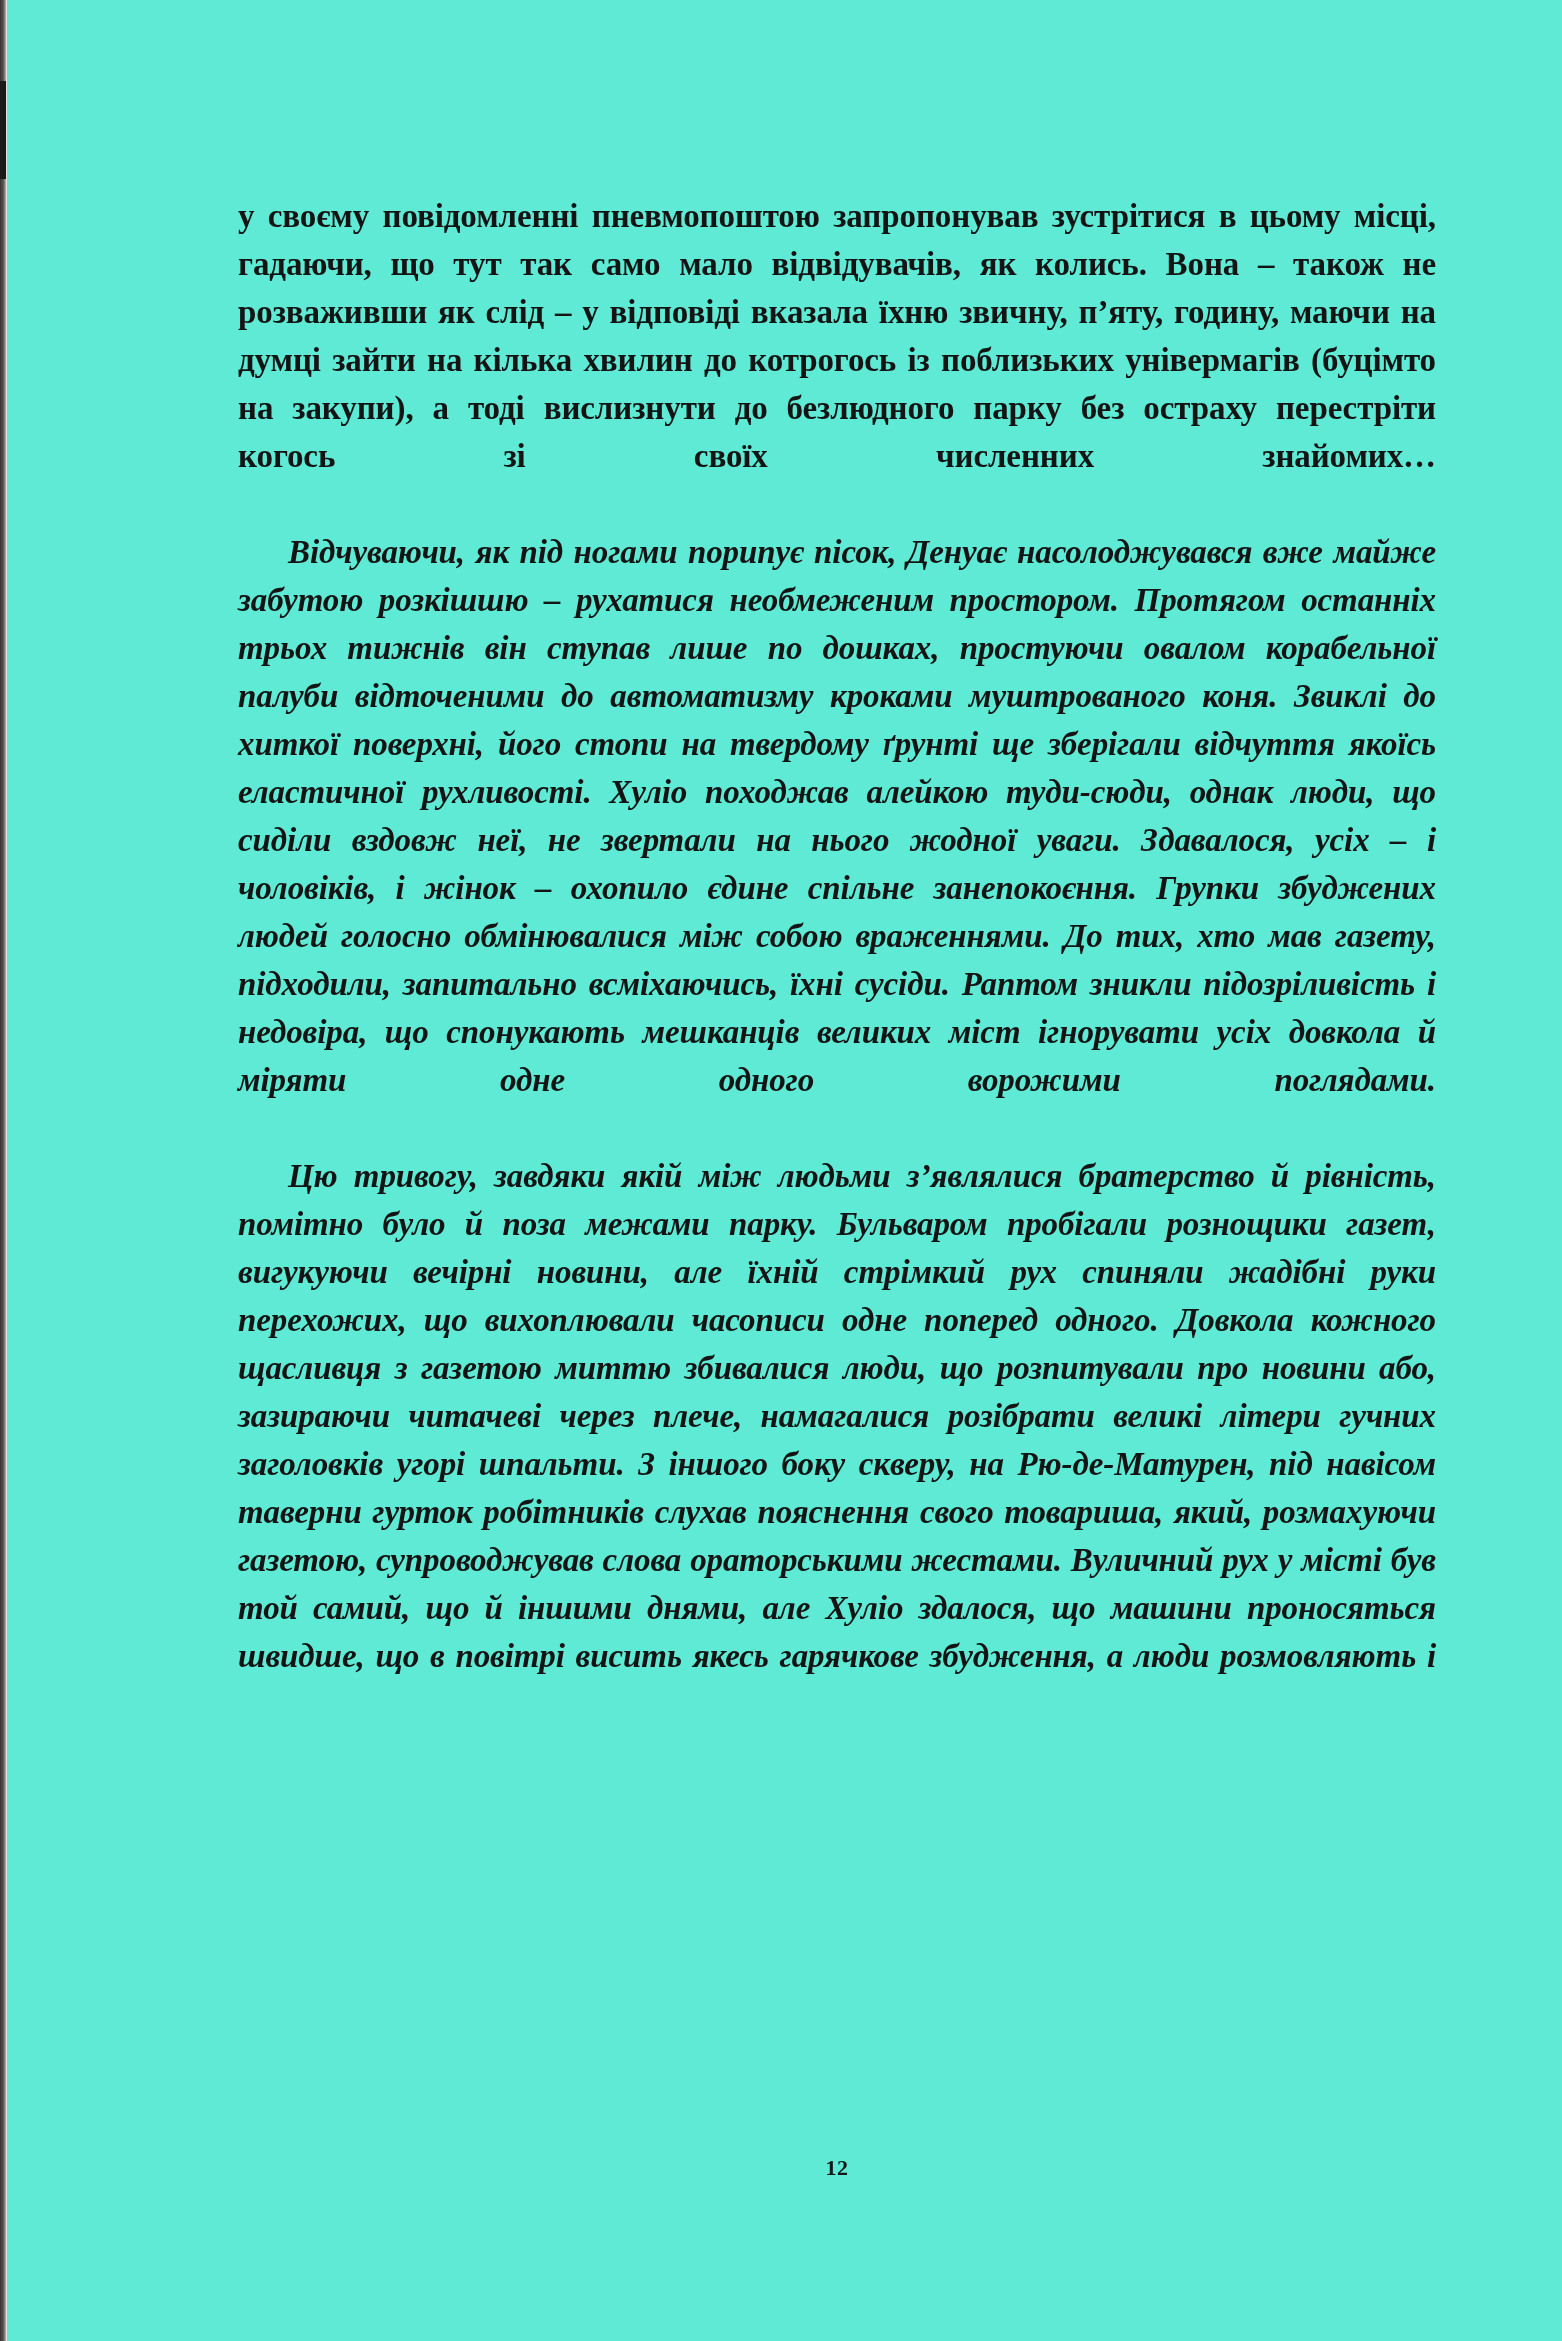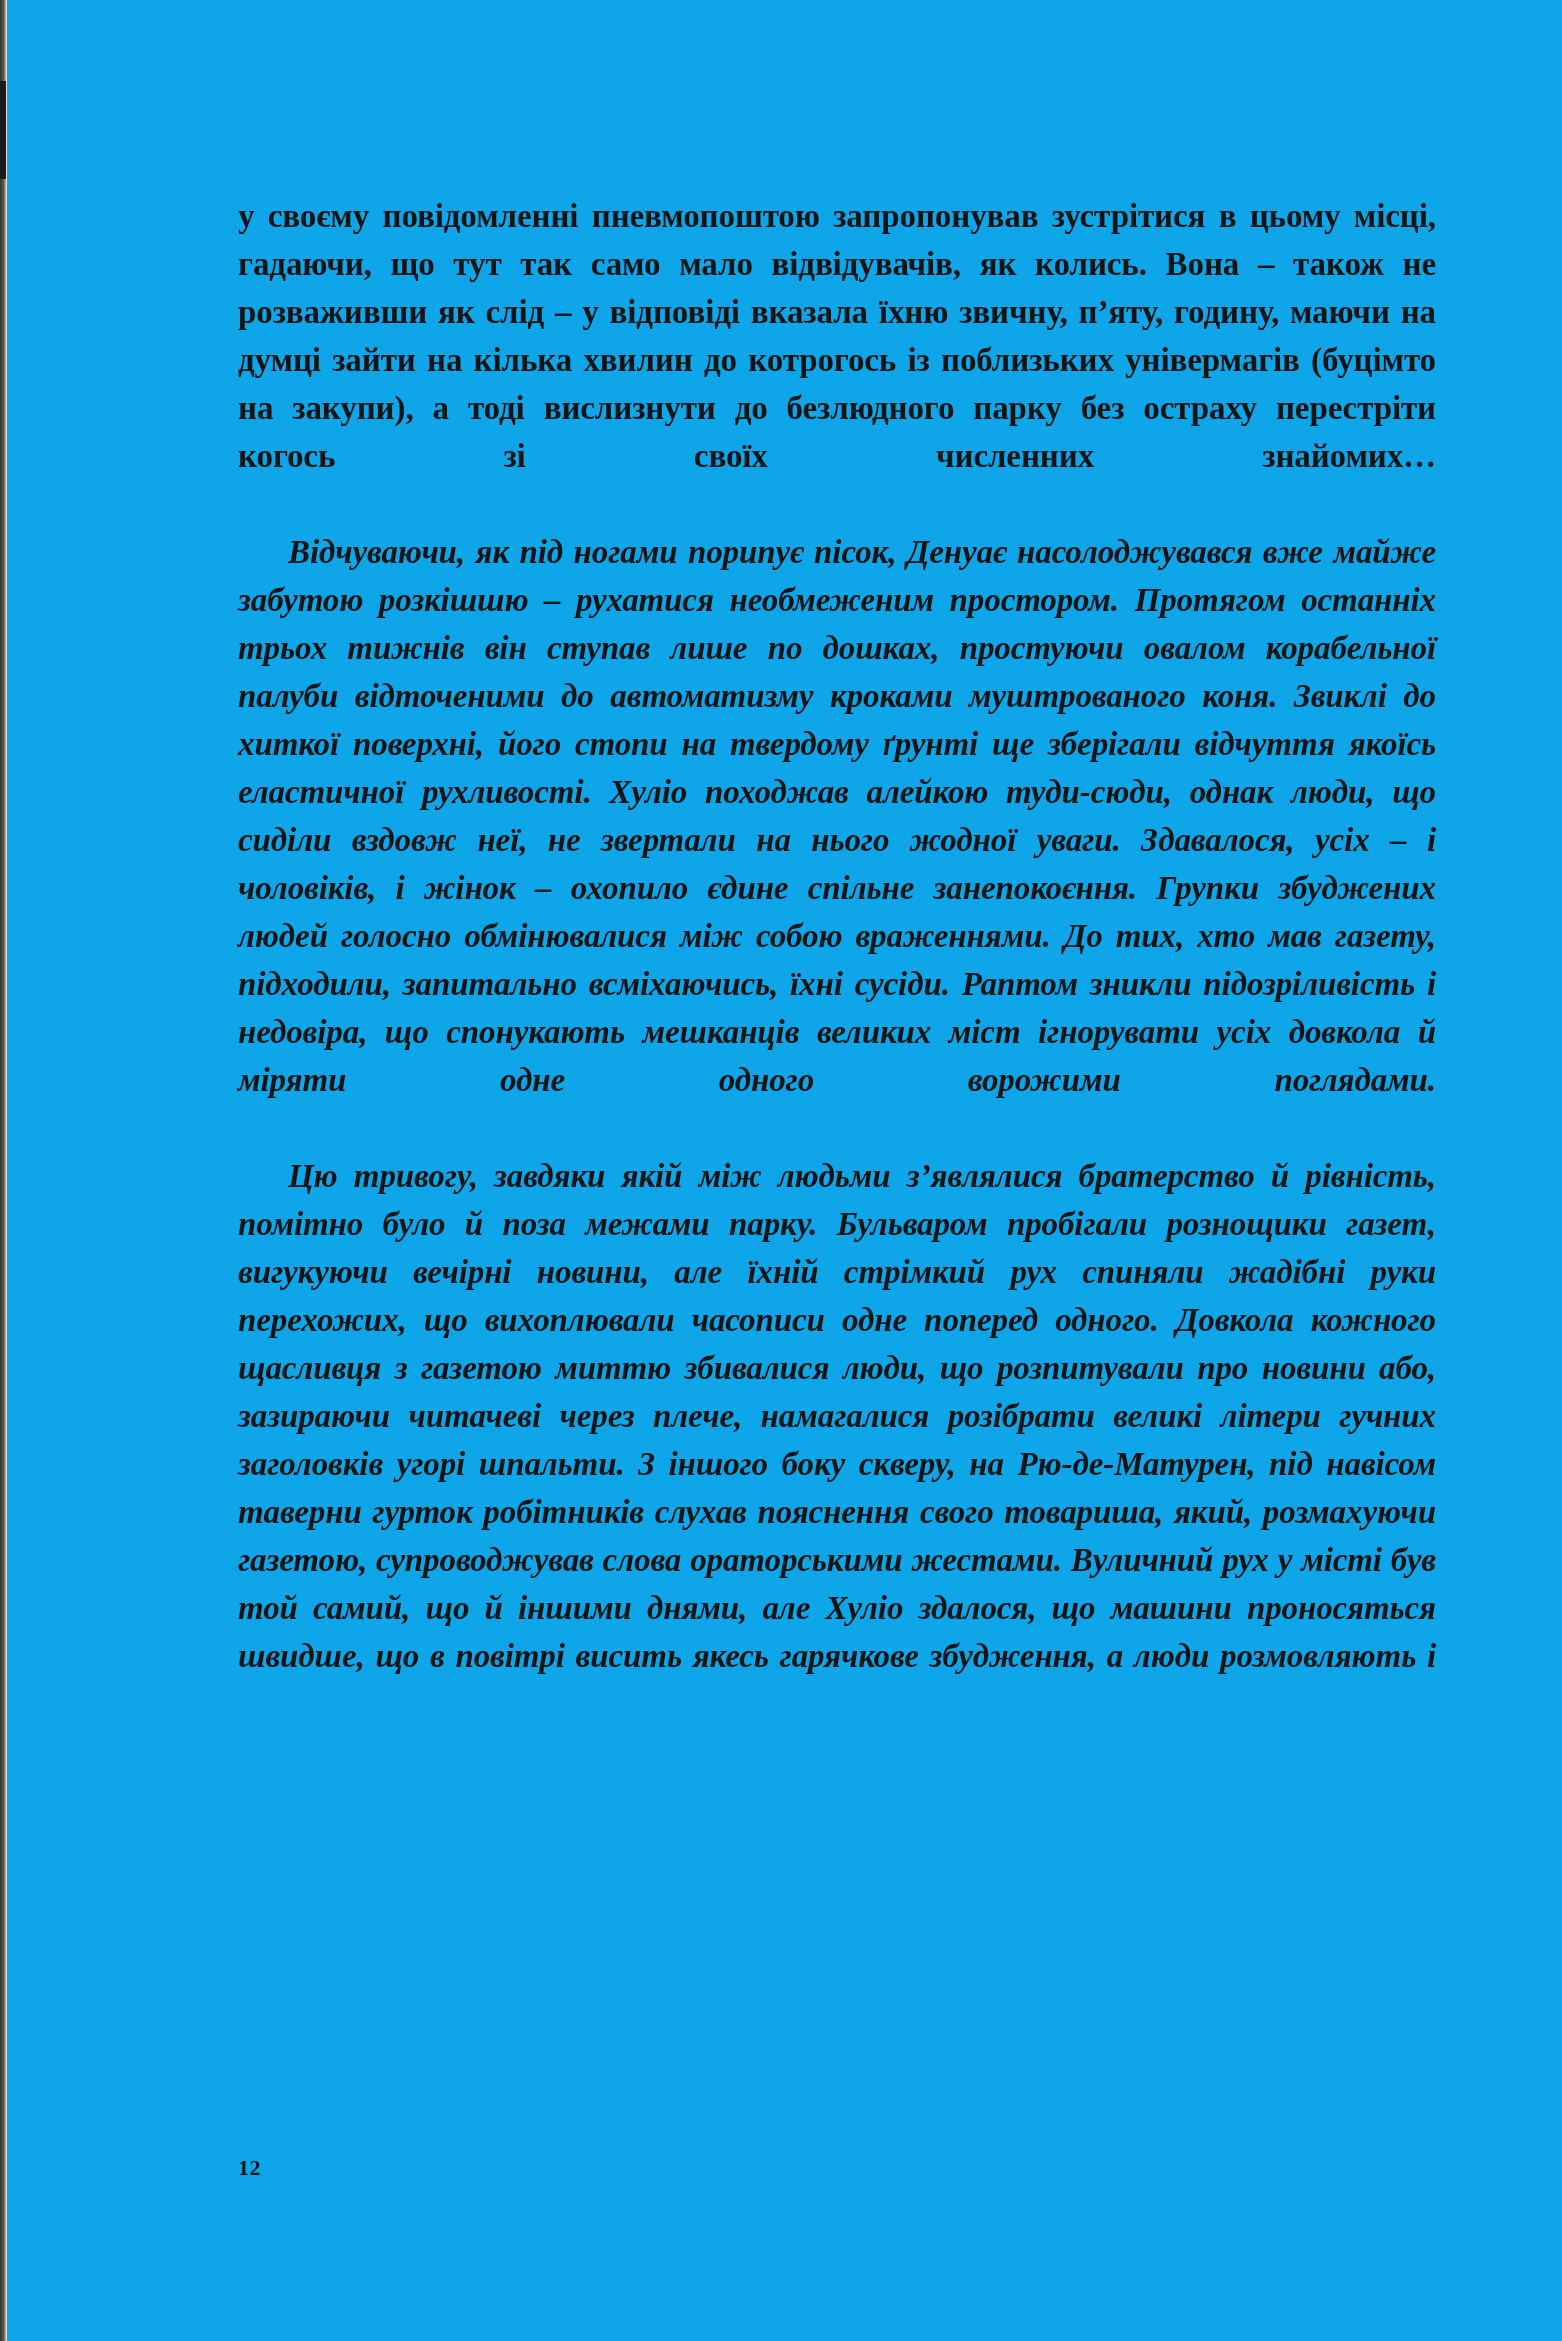--- a/index.html
+++ b/index.html
@@ -5,21 +5,21 @@
 <style>
   html, body {
     margin: 0;
     padding: 0;
     background: #ffffff;
   }
   .page {
     position: relative;
     width: 1562px;
     height: 2342px;
-    background: #0ea5e9;
+    background: #5eead4;
     overflow: hidden;
     font-family: "Liberation Serif", "DejaVu Serif", serif;
     color: #111111;
   }
   
   .scan-edge {
     position: absolute;
     top: 0;
     left: 0;
     width: 7.3px;
@@ -65,20 +65,21 @@
   p.para.full-justify::after {
     content: "";
     display: inline-block;
     width: 100%;
   }
   .page-number {
     position: absolute;
     left: 238px;
     top: 2155px;
     width: 1198px;
+    text-align: center;
     font-size: 22px;
     font-weight: 700;
     color: #161616;
     letter-spacing: 0.4px;
   }
 </style>
 </head>
 <body>
 
 <div class="page">

